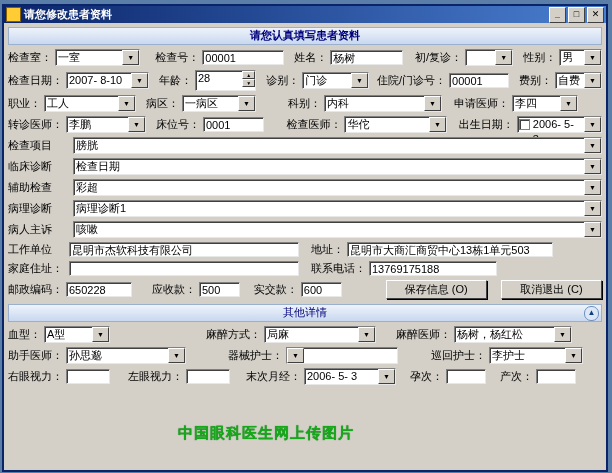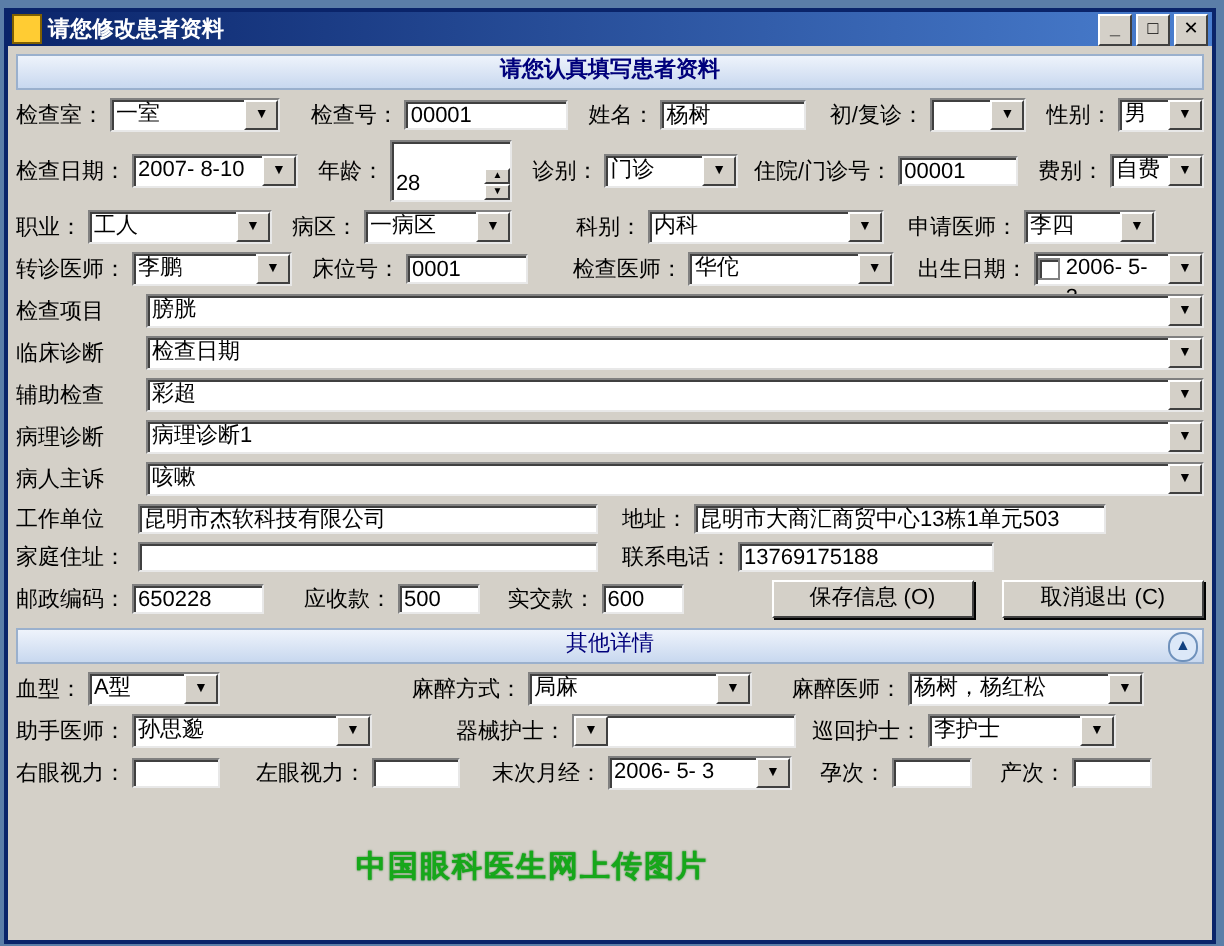--- a/index.html
+++ b/index.html
@@ -84,26 +84,26 @@
   .combo .arw{
     width:15px;background:#d4d0c8;
     border-left:1px solid #fff;
     border-top:1px solid #fff;
     border-right:1px solid #404040;
     border-bottom:1px solid #404040;
     display:flex;align-items:center;justify-content:center;
     font-size:7px;
   }
   .spin{
-    display:flex;align-items:flex-end;
+    display:flex;align-items:flex-start;
     background:#fff;
     border:1px solid #808080;
     border-right-color:#e8e8e8;border-bottom-color:#e8e8e8;
     box-shadow:inset 1px 1px 0 #404040;
-    height:31px;box-sizing:border-box;
+    height:21px;box-sizing:border-box;
   }
   .spin .val{flex:1;line-height:15px;padding:0 2px;font-size:11px;}
   .spin .btns{display:flex;flex-direction:column;width:13px;}
   .spin .btns div{
     flex:1;background:#d4d0c8;
     border:1px solid #fff;border-right-color:#404040;border-bottom-color:#404040;
     font-size:5px;line-height:6px;text-align:center;
   }
   .datefield{
     display:flex;align-items:stretch;
@@ -375,21 +375,21 @@
     <div class="row">
       <span class="lbl">助手医师：</span>
       <span class="combo" style="width:120px">
         <span class="val">孙思邈</span>
         <span class="arw">▼</span>
       </span>
       <span class="lbl" style="margin-left:42px">器械护士：</span>
       <span class="combo" style="width:112px">
         <span class="arw">▼</span>
       </span>
-      <span class="lbl" style="margin-left:8px">巡回护士：</span>
+      <span class="lbl" style="margin-left:33px">巡回护士：</span>
       <span class="combo" style="width:94px">
         <span class="val">李护士</span>
         <span class="arw">▼</span>
       </span>
     </div>
 
     <div class="row">
       <span class="lbl">右眼视力：</span>
       <span class="field" style="width:44px"></span>
       <span class="lbl" style="margin-left:18px">左眼视力：</span>

